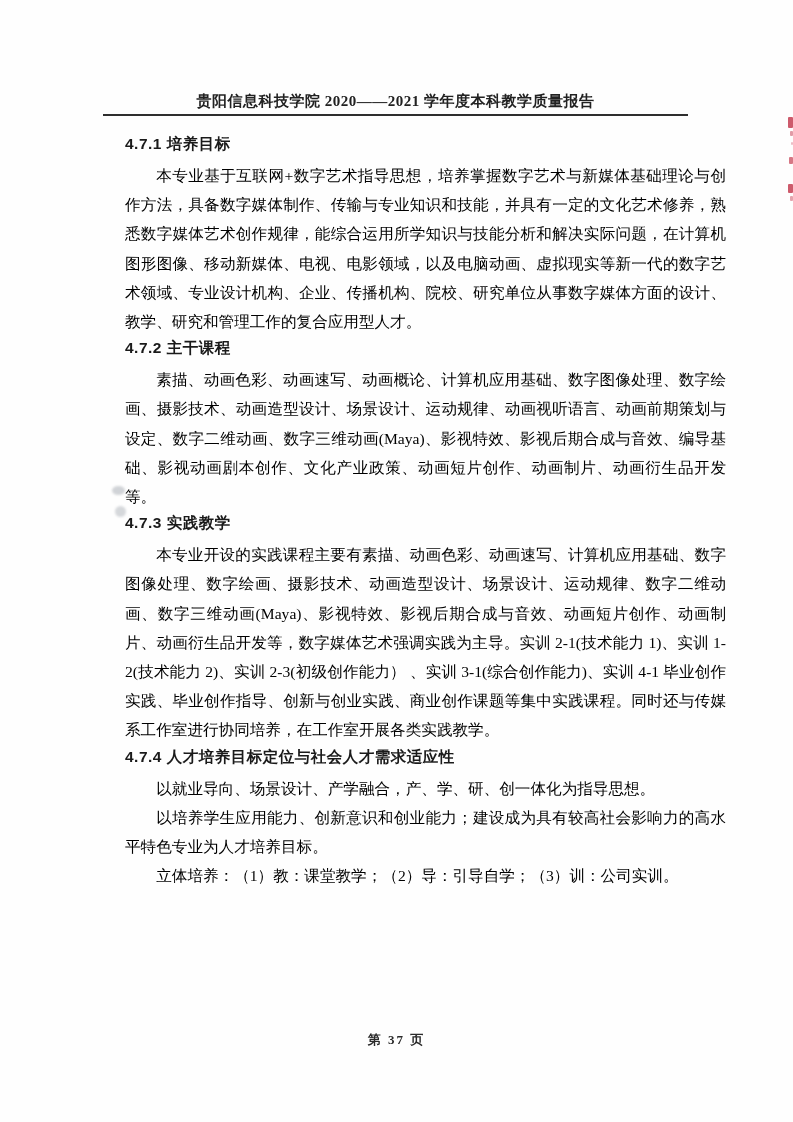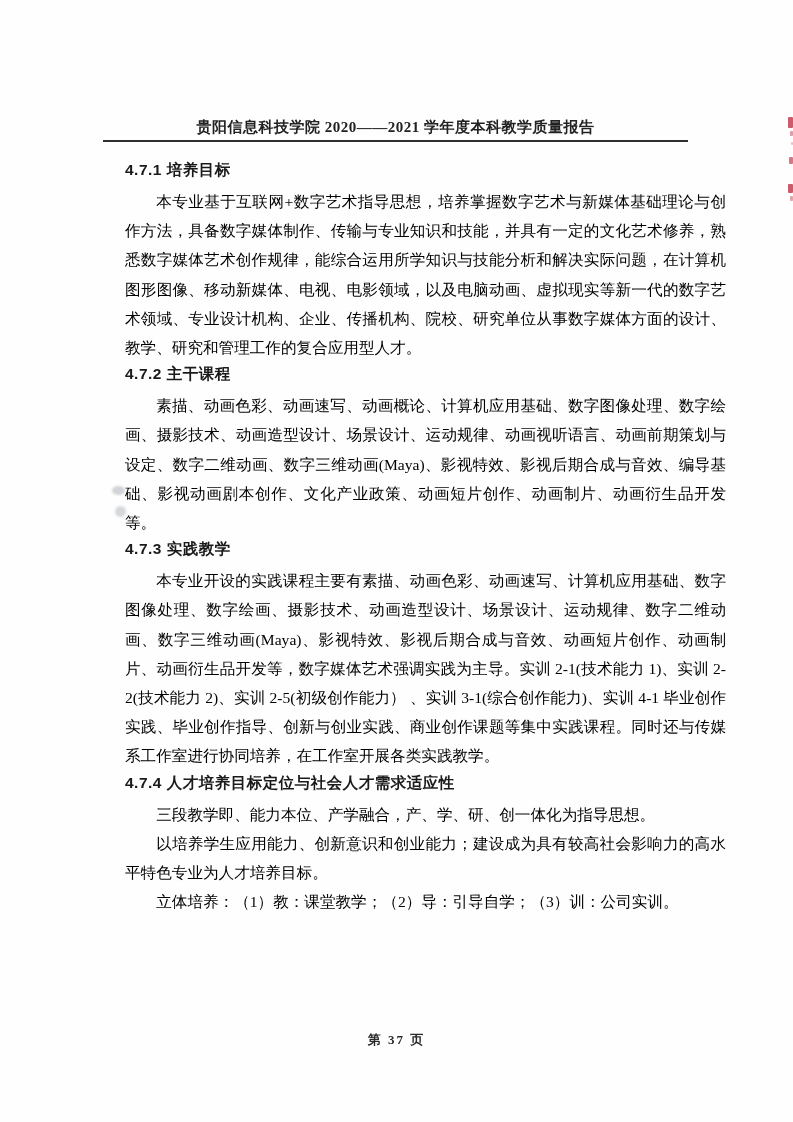--- a/index.html
+++ b/index.html
@@ -12,21 +12,21 @@
     width: 793px;
     height: 1122px;
     background: #fefefe;
     overflow: hidden;
     font-family: "Liberation Serif", "DejaVu Serif", serif;
     color: #1e1e1e;
   }
   
   .doc-header {
     margin: 0 105px 0 103px;
-    padding-top: 118px;
+    padding-top: 92px;
     padding-bottom: 3px;
     border-bottom: 2.5px solid #2e2e2e;
     text-align: center;
   }
   .doc-header .header-title {
     font-family: "Liberation Serif", "DejaVu Serif", serif;
     font-weight: bold;
     font-size: 15px;
     letter-spacing: 0.5px;
     color: #222;
@@ -108,28 +108,28 @@
     <div>
       <h2 class="section-heading">4.7.2 主干课程</h2>
       <div class="section-body">
         <p>素描、动画色彩、动画速写、动画概论、计算机应用基础、数字图像处理、数字绘画、摄影技术、动画造型设计、场景设计、运动规律、动画视听语言、动画前期策划与设定、数字二维动画、数字三维动画(Maya)、影视特效、影视后期合成与音效、编导基础、影视动画剧本创作、文化产业政策、动画短片创作、动画制片、动画衍生品开发等。</p>
       </div>
     </div>
 
     <div>
       <h2 class="section-heading">4.7.3 实践教学</h2>
       <div class="section-body">
-        <p>本专业开设的实践课程主要有素描、动画色彩、动画速写、计算机应用基础、数字图像处理、数字绘画、摄影技术、动画造型设计、场景设计、运动规律、数字二维动画、数字三维动画(Maya)、影视特效、影视后期合成与音效、动画短片创作、动画制片、动画衍生品开发等，数字媒体艺术强调实践为主导。实训 2-1(技术能力 1)、实训 2-2(技术能力 2)、实训 2-5(初级创作能力） 、实训 3-1(综合创作能力)、实训 4-1 毕业创作实践、毕业创作指导、创新与创业实践、商业创作课题等集中实践课程。同时还与传媒系工作室进行协同培养，在工作室开展各类实践教学。</p>
+        <p>本专业开设的实践课程主要有素描、动画色彩、动画速写、计算机应用基础、数字图像处理、数字绘画、摄影技术、动画造型设计、场景设计、运动规律、数字二维动画、数字三维动画(Maya)、影视特效、影视后期合成与音效、动画短片创作、动画制片、动画衍生品开发等，数字媒体艺术强调实践为主导。实训 2-1(技术能力 1)、实训 1-2(技术能力 2)、实训 2-3(初级创作能力） 、实训 3-1(综合创作能力)、实训 4-1 毕业创作实践、毕业创作指导、创新与创业实践、商业创作课题等集中实践课程。同时还与传媒系工作室进行协同培养，在工作室开展各类实践教学。</p>
       </div>
     </div>
 
     <div>
       <h2 class="section-heading">4.7.4 人才培养目标定位与社会人才需求适应性</h2>
       <div class="section-body">
-        <p>三段教学即、能力本位、产学融合，产、学、研、创一体化为指导思想。</p>
+        <p>以就业导向、场景设计、产学融合，产、学、研、创一体化为指导思想。</p>
         <p>以培养学生应用能力、创新意识和创业能力；建设成为具有较高社会影响力的高水平特色专业为人才培养目标。</p>
         <p>立体培养：（1）教：课堂教学；（2）导：引导自学；（3）训：公司实训。</p>
       </div>
     </div>
 
   </div>
 
   <div class="doc-footer">
     <span class="page-number">第 37 页</span>
   </div>

